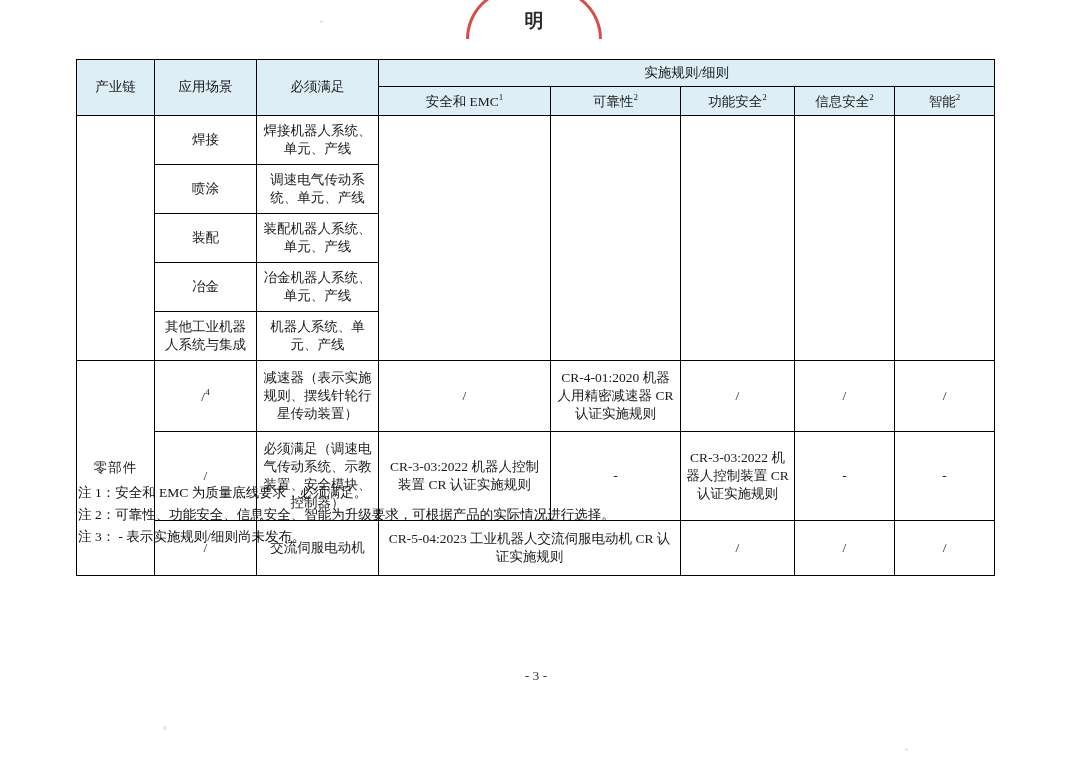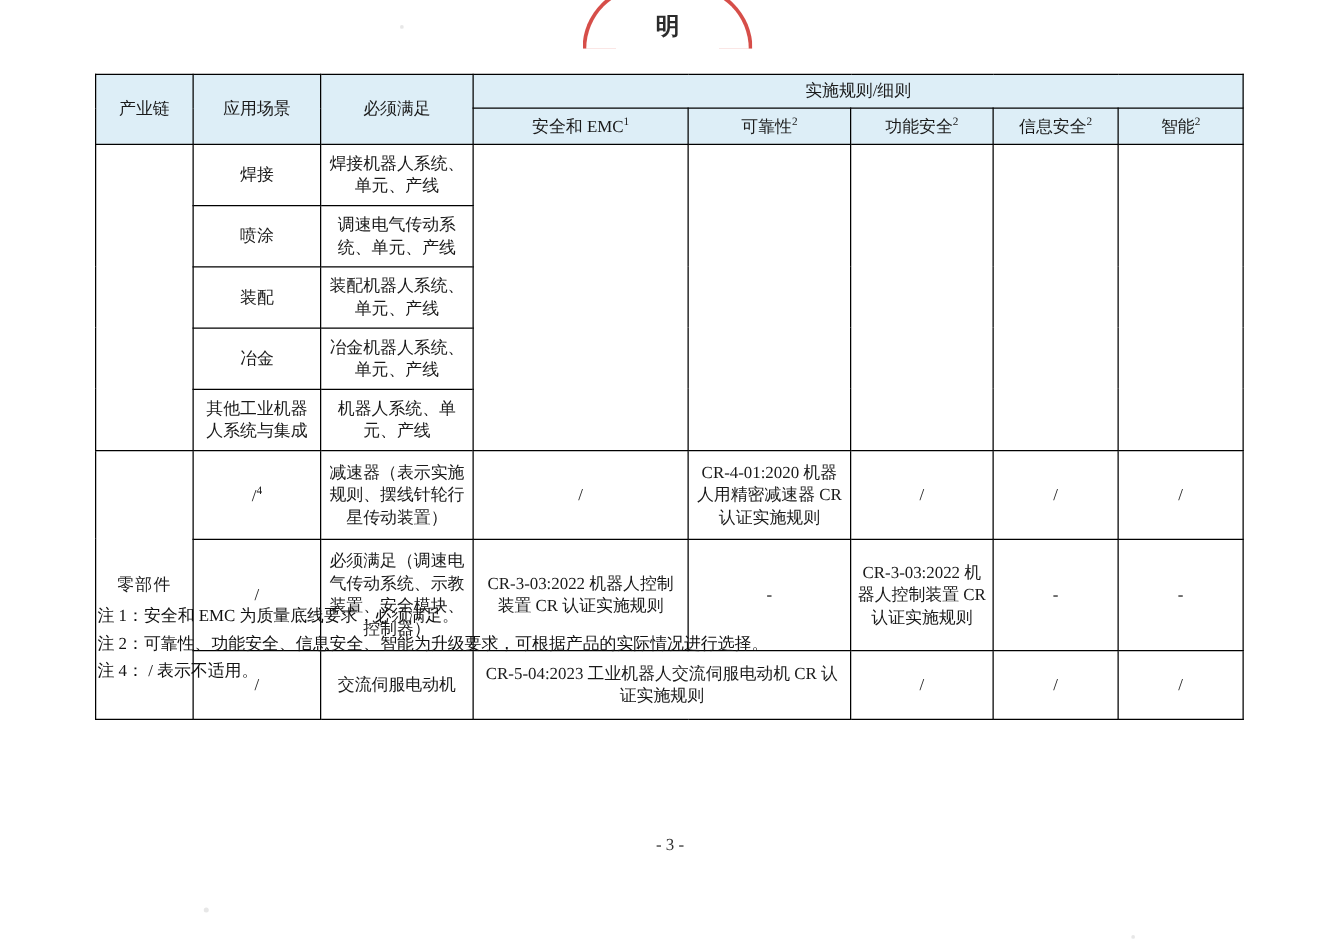--- a/index.html
+++ b/index.html
@@ -219,18 +219,18 @@
           <td>/</td>
           <td>/</td>
         </tr>
       </tbody>
     </table>
   </div>
 
   <div class="notes">
     <div>注 1：安全和 EMC 为质量底线要求，必须满足。</div>
     <div>注 2：可靠性、功能安全、信息安全、智能为升级要求，可根据产品的实际情况进行选择。</div>
-    <div>注 4： / 表示不适用。</div>
+    <div>注 3： - 表示实施规则/细则尚未发布。</div>
   </div>
 
   <div class="page-num">- 3 -</div>
 
 </div>
 
 </body></html>

